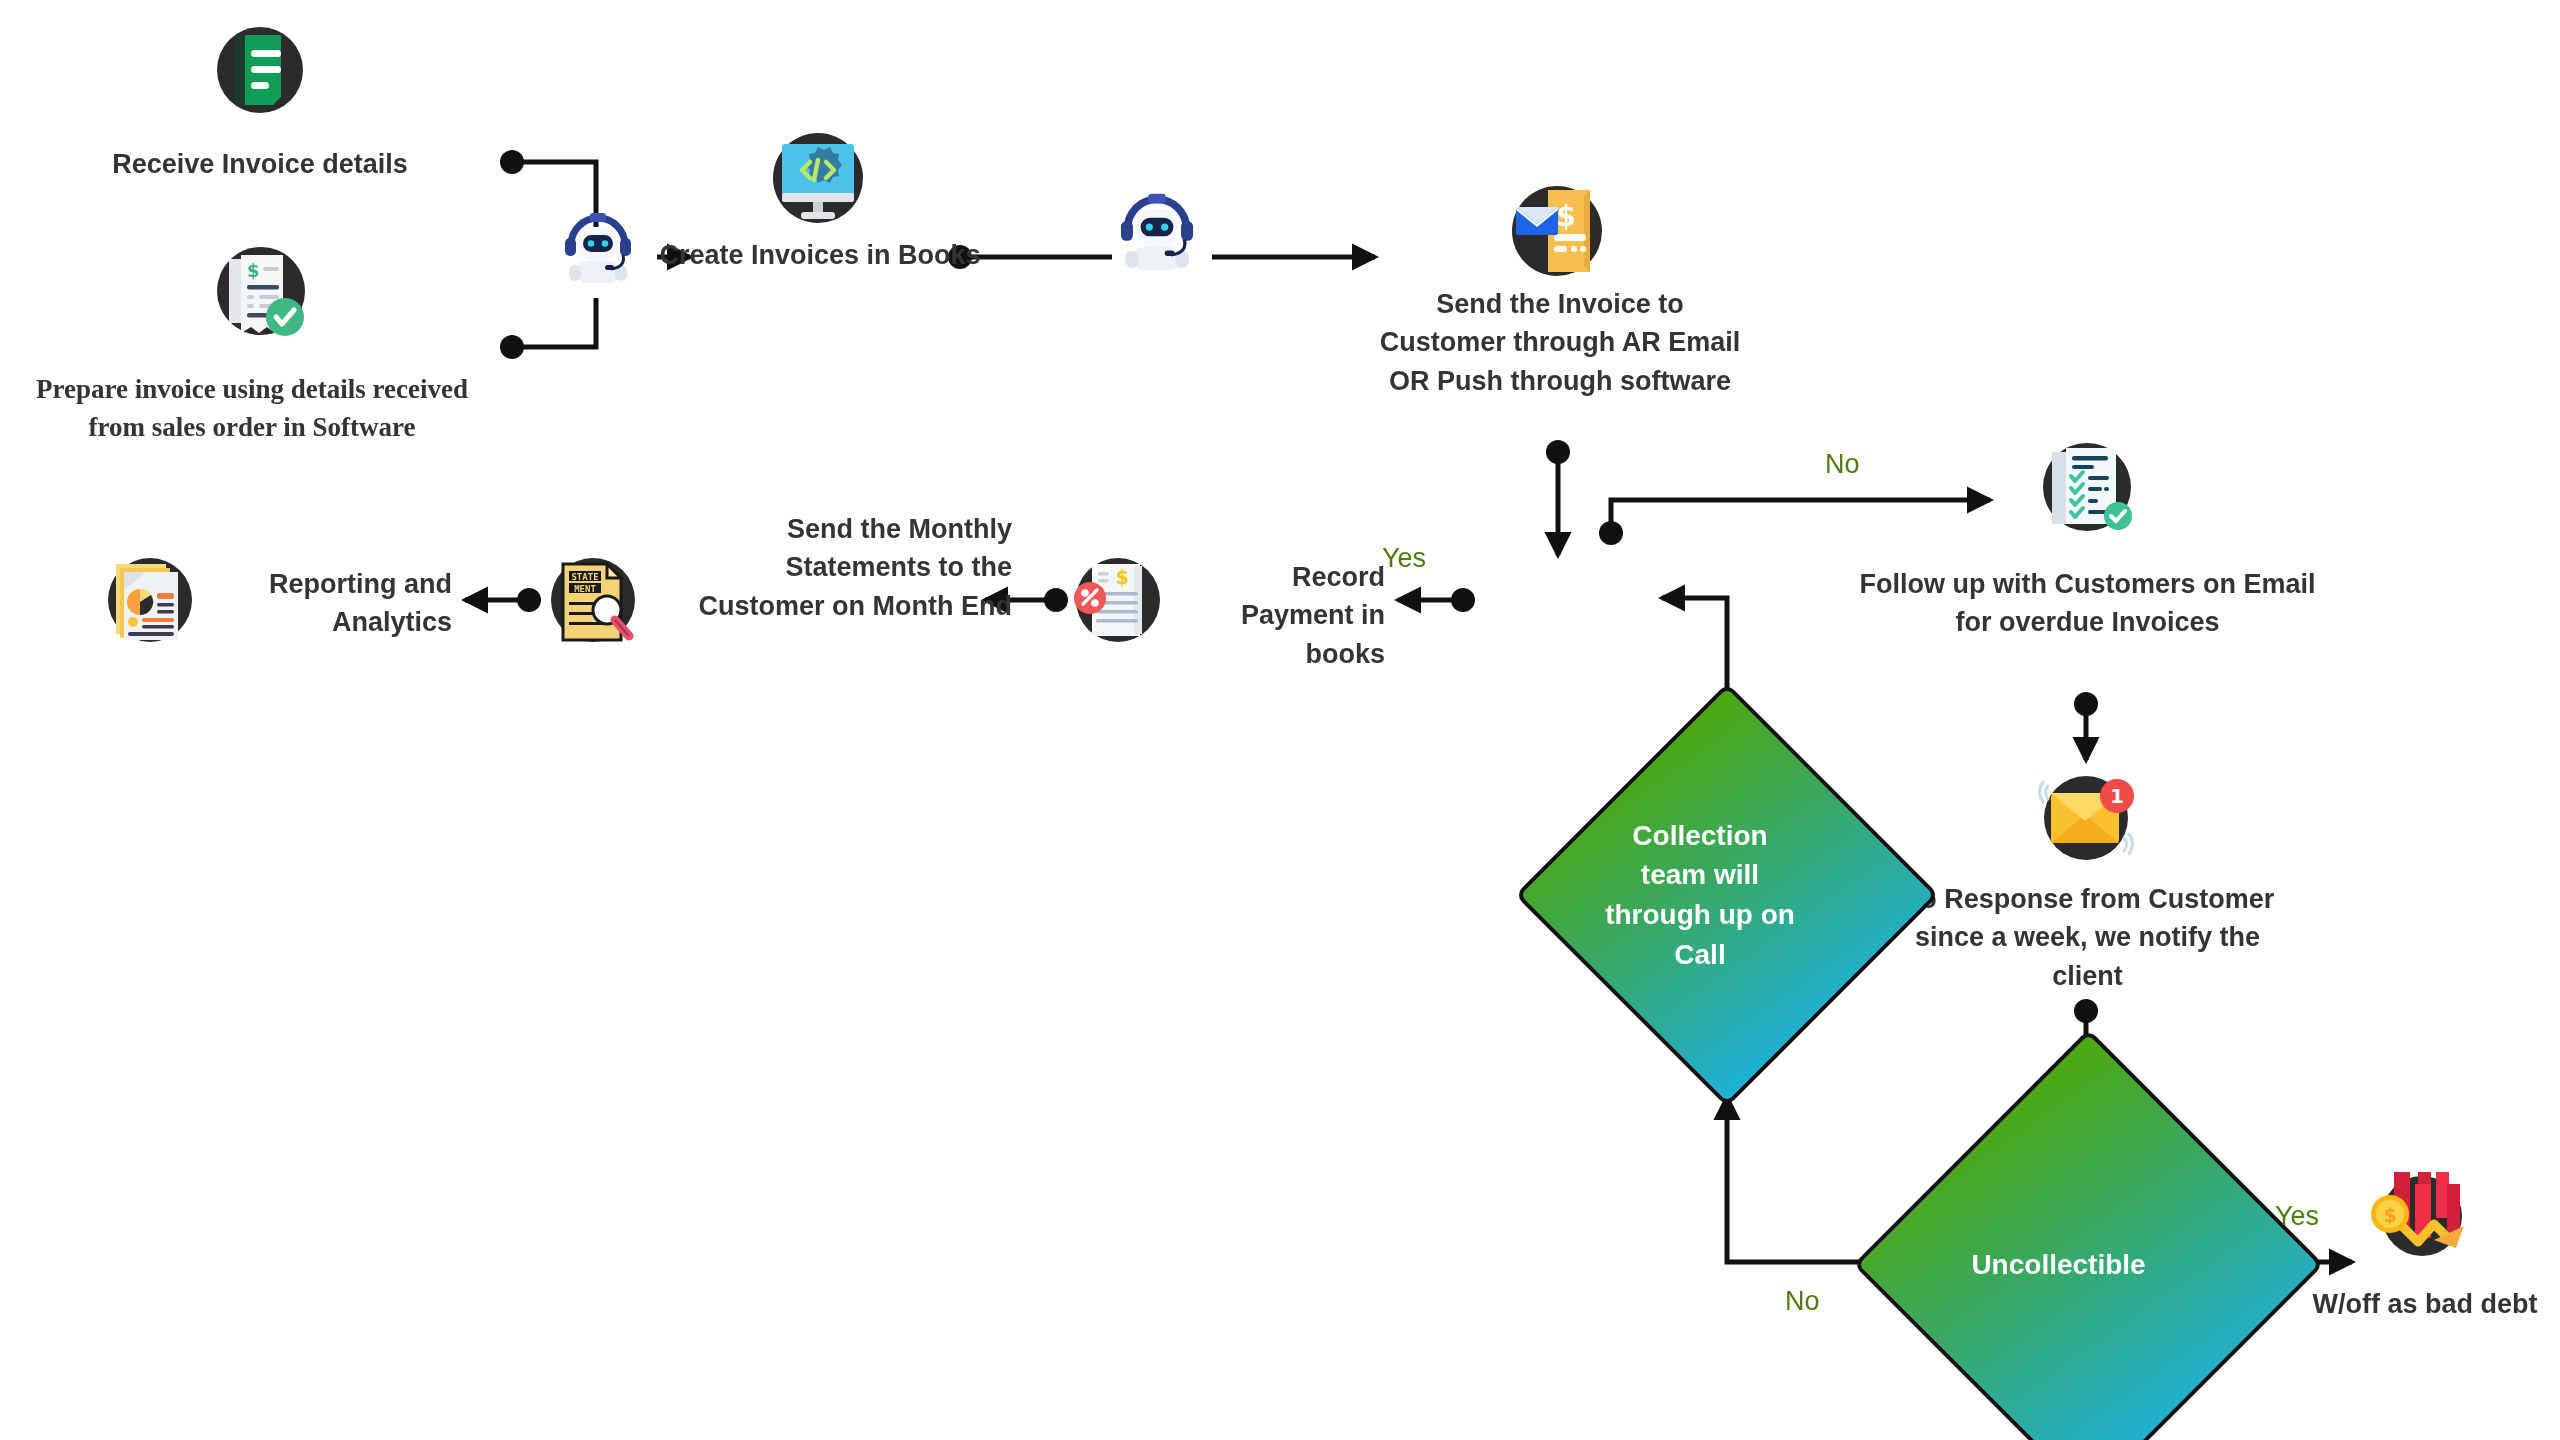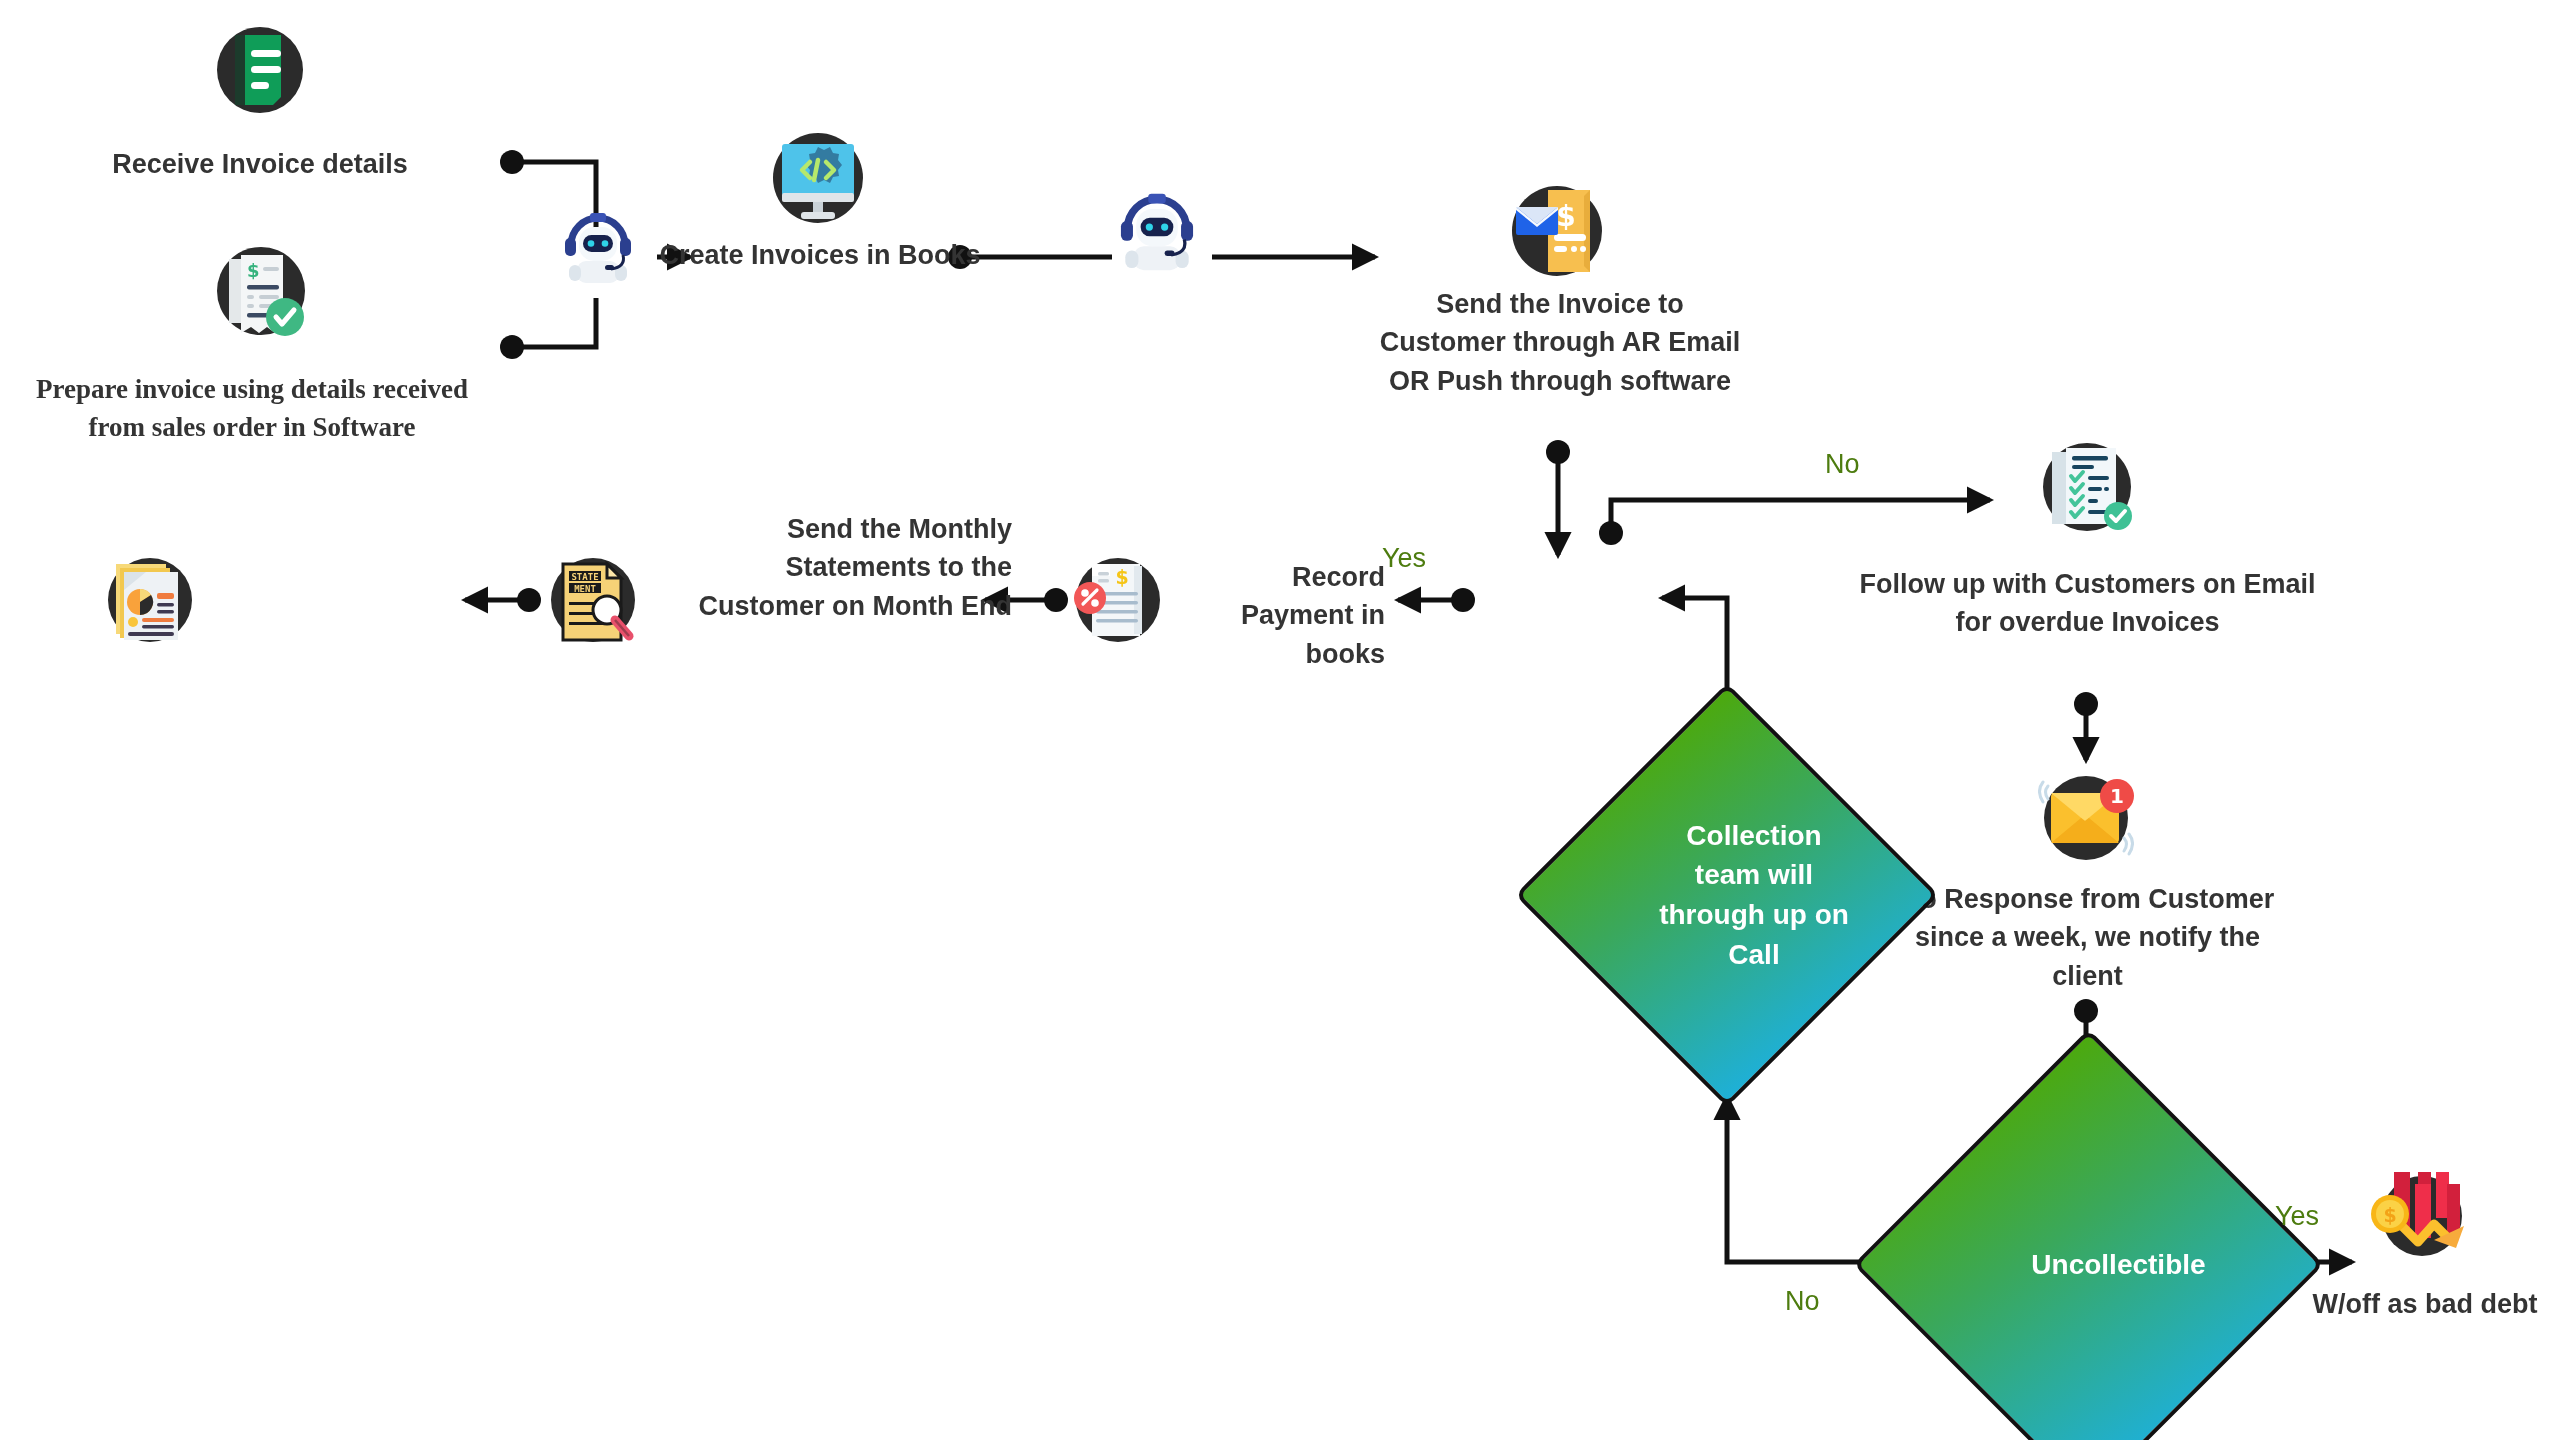--- a/index.html
+++ b/index.html
@@ -38,21 +38,21 @@
     text-align: center;
   }
   .decision-box {
     position: absolute;
     border: 3px solid #1a1a1a;
     background: linear-gradient(100deg, #4ca90e 0%, #39a85e 45%, #1eb0d8 100%);
     display: flex; align-items: center; justify-content: center;
   }
   .diamond-outer {
     position: absolute;
-    display: flex; align-items: center; justify-content: flex-end;
+    display: flex; align-items: center; justify-content: flex-start;
   }
   .diamond-bg {
     position: absolute; inset: 0;
     background: linear-gradient(100deg, #4ca90e 0%, #3aa85c 40%, #1eb0d8 100%);
     border: 4px solid #111111;
     transform: rotate(45deg);
     border-radius: 10px;
   }
   .diamond-label { position: relative; z-index: 2; width: 82%; }
   svg.wires { position: absolute; left: 0; top: 0; width: 2560px; height: 1440px; pointer-events: none; }
@@ -373,14 +373,15 @@
         <rect x="55" y="41" width="17" height="6" rx="2" fill="#f07c3f"></rect>
         <rect x="55" y="51" width="17" height="3.5" rx="1.7" fill="#3f3a52"></rect>
         <rect x="55" y="58" width="17" height="3.5" rx="1.7" fill="#3f3a52"></rect>
         <circle cx="31" cy="70" r="5" fill="#f9c53b"></circle>
         <rect x="40" y="66" width="32" height="4" rx="2" fill="#f07c3f"></rect>
         <rect x="40" y="73" width="32" height="3.5" rx="1.7" fill="#3f3a52"></rect>
         <rect x="26" y="80" width="46" height="4" rx="2" fill="#3f3a52"></rect>
       </svg>
     </div>
   </div>
+  <div class="label left" style="left:222px; top:565px; width:230px;">Reporting and Analytics</div>
 
 </div>
 
 </body></html>

